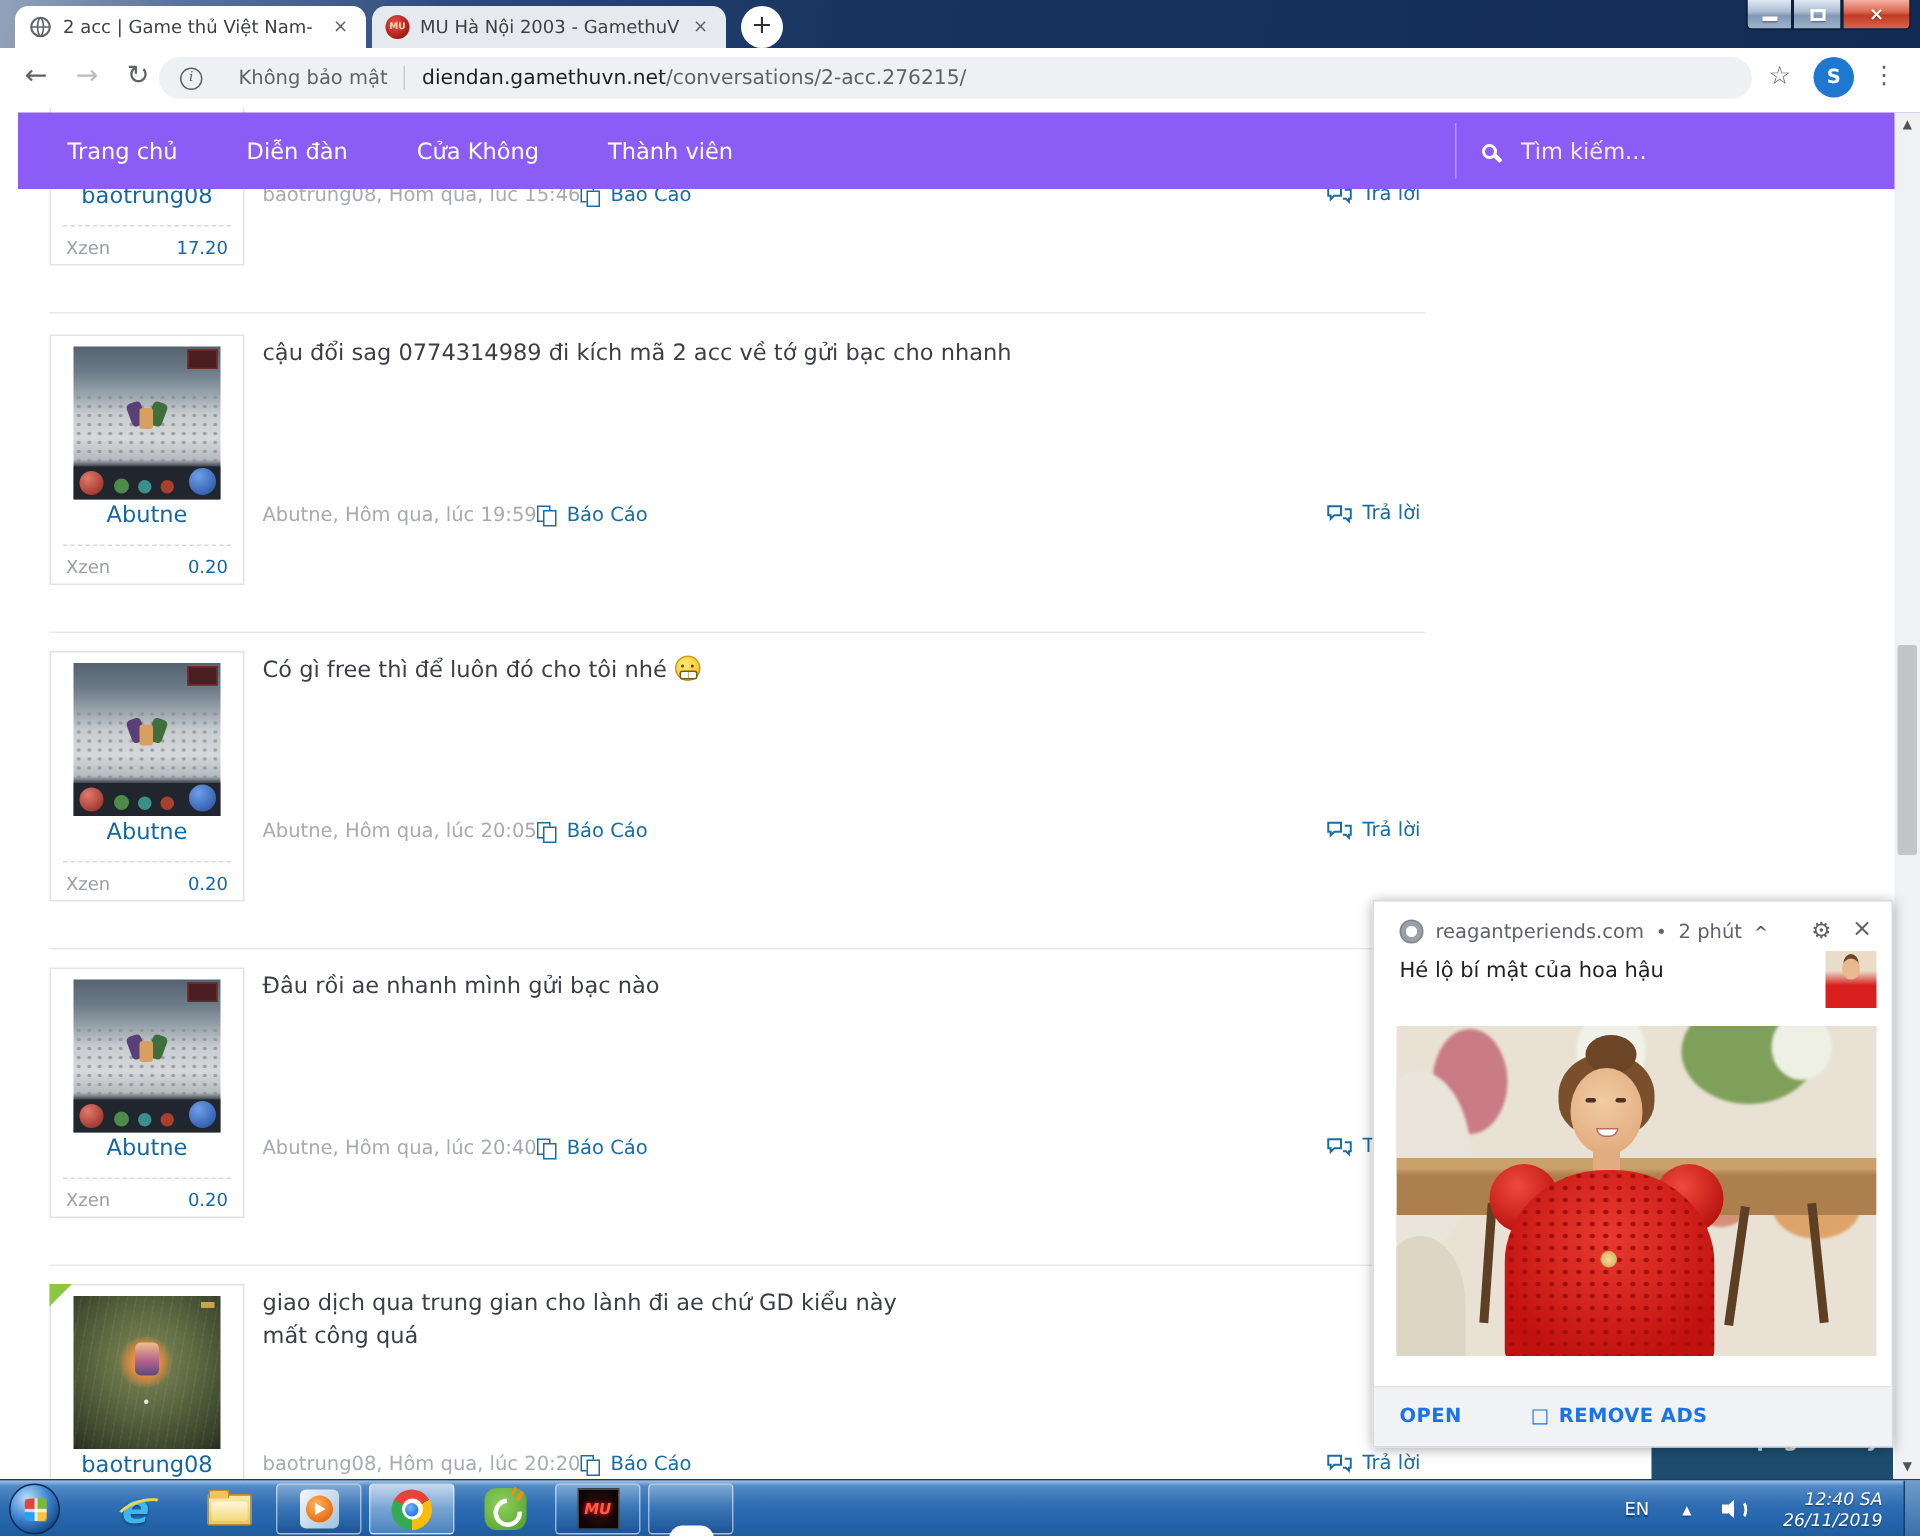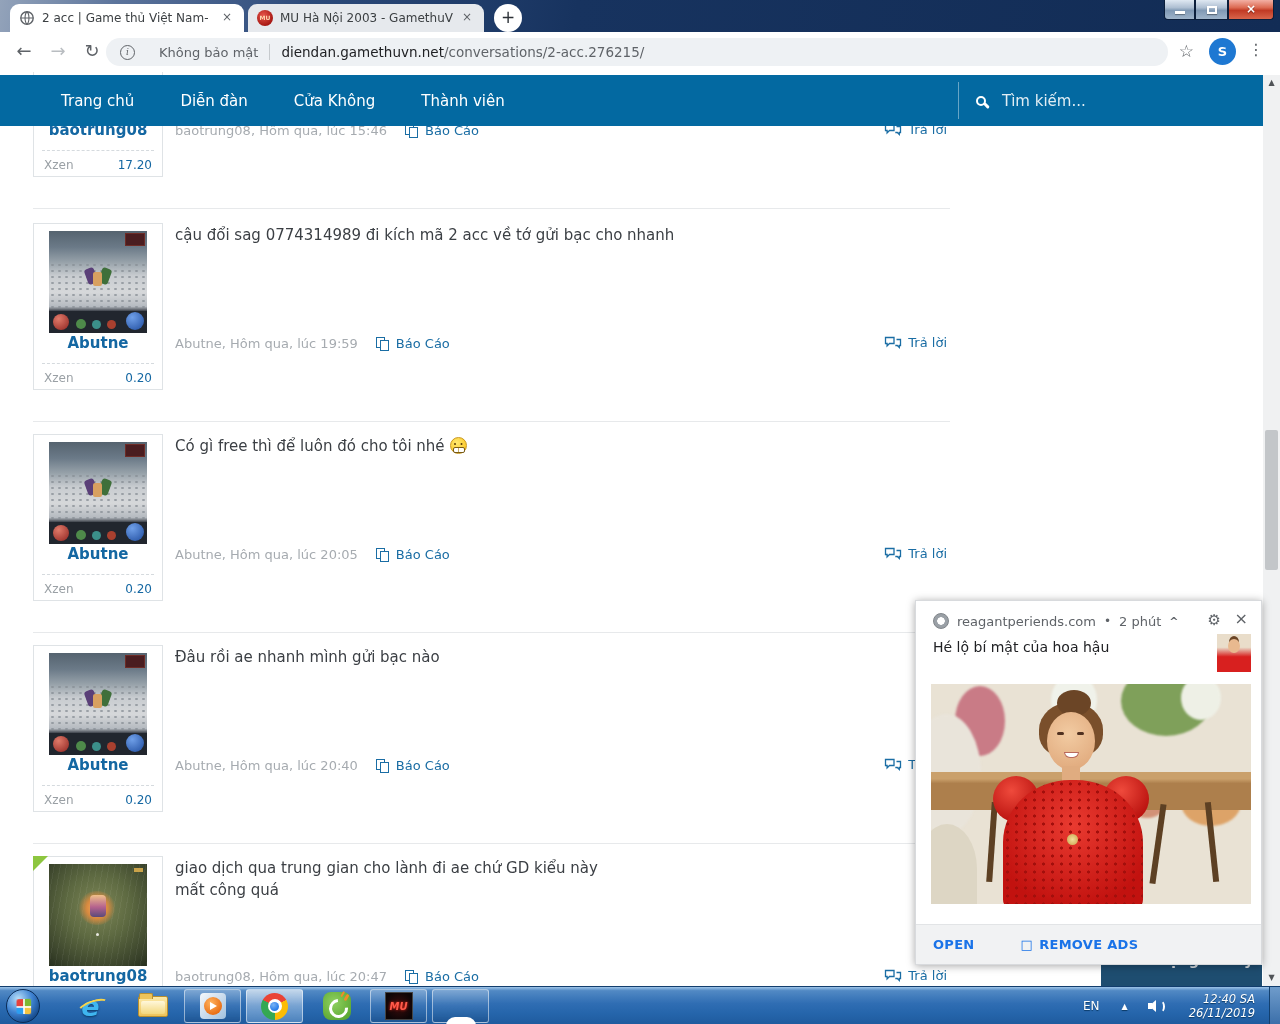--- a/index.html
+++ b/index.html
@@ -44,47 +44,47 @@
   .sec-label { color:#5f6368; font-size:13px; margin-left:24px; }
   .url-sep { width:1px; height:16px; background:#c6cacd; margin:0 11px; }
   .url-domain { color:#202124; font-size:13.5px; }
   .url-path { color:#5f6368; font-size:13.5px; }
   .star { position:absolute; right:86px; top:9px; font-size:17px; color:#5f6368; }
   .profile { position:absolute; right:44px; top:6px; width:27px; height:27px; border-radius:50%;
     background:#1e78d2; color:#fff; font-size:13px; font-weight:bold; text-align:center; line-height:27px; }
   .menu-dots { position:absolute; right:16px; top:8px; font-size:16px; color:#5f6368; }
 
   
-  .navbar { position:absolute; top:75px; left:0; right:0; height:51px; background:#0369a1; z-index:6;
-    display:flex; align-items:center;padding-left:28px; }
+  .navbar { position:absolute; top:75px; left:12px; right:0; height:51px; background:#8b5cf6; z-index:6;
+    display:flex; align-items:center; }
   .nav-items { display:flex; gap:46px; margin-left:33px; }
   .nav-item { color:#fff; font-size:15px; }
   .nav-search { position:absolute; right:17px; top:7px; bottom:7px; left:958px;
     border-left:1px solid rgba(255,255,255,.4); display:flex; align-items:center; padding-left:17px; }
   .mag { width:10px; height:10px; border:2.4px solid #fff; border-radius:50%; position:relative; margin-right:16px; }
   .mag::after { content:""; position:absolute; width:7px; height:2.6px; background:#fff;
     transform:rotate(45deg); right:-6px; bottom:-3px; border-radius:2px; }
   .search-ph { color:rgba(255,255,255,.88); font-size:15px; }
 
   
   .page { position:absolute; top:72px; left:0; right:0; bottom:38px; background:#fff; z-index:1; }
   .post { position:absolute; left:0; width:950px; height:199px; z-index:2; }
   .post::after { content:""; position:absolute; left:33px; right:0; top:198px; border-top:1px solid #e7e9eb; }
   .post.nodiv::after { display:none; }
   .avbox { position:absolute; left:33px; top:0; width:130px; height:167px; border:1px solid #dfe3e6; background:#fff; }
   .avimg { position:absolute; left:15px; top:7px; width:98px; height:102px; overflow:hidden; }
   .uname { position:absolute; left:0; width:100%; top:110px; text-align:center; font-size:15px;
-    font-weight:bold; color:#1467a2; }
+    font-weight:normal; color:#1467a2; }
   .dashline { position:absolute; left:8px; right:8px; top:139px; border-top:1px dashed #d5dade; }
   .statrow { position:absolute; left:10px; right:10px; top:147px; display:flex; justify-content:space-between;
     font-size:12px; }
   .stat-label { color:#9aa0a5; }
   .stat-value { color:#1467a2; }
   .msg { position:absolute; left:175px; top:1px; right:20px; font-size:15px; color:#3b3f44; line-height:22px; }
-  .foot { position:absolute; left:175px; top:112px; display:flex; gap:18px; align-items:center; height:17px; }
+  .foot { position:absolute; left:175px; top:112px; display:flex; align-items:center; height:17px; }
   .post-time { font-size:13px; color:#a6abb0; }
   .report { display:flex; align-items:center; gap:6px; color:#1a6da4; font-size:13px; }
   .ic-doc { position:relative; width:14px; height:14px; }
   .ic-doc i { position:absolute; width:9px; height:11px; border:1.3px solid #1a6da4; background:#fff; display:block; }
   .ic-doc i.b { left:0; top:0; } .ic-doc i.f { left:4px; top:3px; }
   .reply { position:absolute; top:112px; right:3px; display:flex; align-items:center; gap:6px;
     color:#1a6da4; font-size:13px; }
   .corner-flag { position:absolute; left:33px; top:0; width:0; height:0;
     border-top:15px solid #8dc63f; border-right:15px solid transparent; z-index:3; }
 
@@ -413,21 +413,21 @@
           <span class="chr"></span>
         <span class="dot"></span>
           <span class="mark"></span>
       </div>
       <div class="uname">baotrung08</div>
     </div>
     <div class="msg">
       <span>giao dịch qua trung gian cho lành đi ae chứ GD kiểu này</span><br><span>mất công quá</span>
     </div>
     <div class="foot">
-      <span class="post-time">baotrung08, Hôm qua, lúc 20:47</span>
+      <span class="post-time">baotrung08, Hôm qua, lúc 20:20</span>
       <span class="report">
         <span class="ic-doc">
             <i class="b"></i>
             <i class="f"></i>
           </span>
         <span>Báo Cáo</span>
       </span>
     </div>
     <div class="reply">
       <svg width="18" height="14" viewBox="0 0 18 14">

